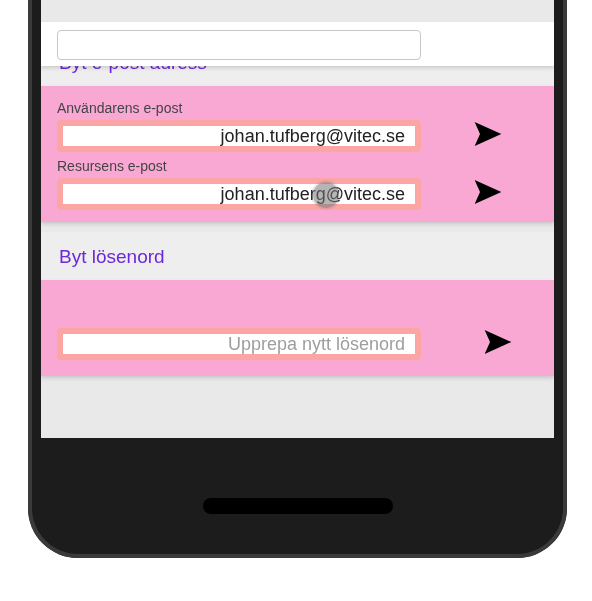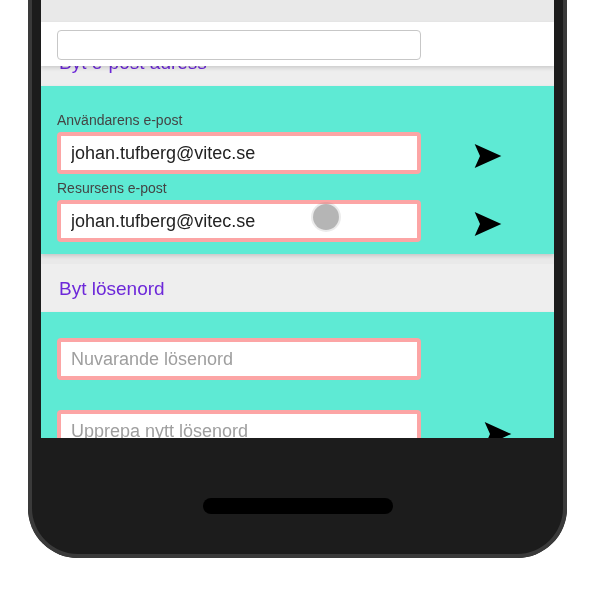--- a/index.html
+++ b/index.html
@@ -73,22 +73,22 @@
 
   .section-header {
     background: #eeeeee;
     padding: 14px 18px 12px 18px;
     font-size: 19px;
     color: #6d28d9;
     border-top: 0;
   }
 
   .card {
-    background: #5eead4;
-    padding: 20px 16px 12px 16px;
+    background: #f9a8d4;
+    padding: 8px 16px 12px 16px;
     box-shadow: 0 2px 4px rgba(0,0,0,.15);
     margin-bottom: 10px;
   }
 
   .row {
     display: flex;
     align-items: flex-end;
     gap: 22px;
     margin-top: 6px;
     position: relative;
@@ -107,28 +107,29 @@
 
   .label {
     font-size: 14px;
     color: #444;
     margin-bottom: 4px;
   }
 
   .text-input {
     width: 100%;
     box-sizing: border-box;
-    height: 42px;
-    border: 4px solid #fca5a5;
+    height: 32px;
+    border: 6px solid #fca5a5;
     border-radius: 4px;
     background: #fff;
     font-size: 18px;
     color: #222;
     padding: 4px 10px;
     font-family: inherit;
+    text-align: right;
   }
   .text-input::placeholder {
     color: #9e9e9e;
   }
 
   .send-icon svg {
     width: 32px;
     height: 32px;
     display: block;
   }
@@ -188,23 +189,20 @@
           <div class="touch-ripple" style="left:256px; top:24px;"></div>
         </div>
 
       </div>
 
       <div class="section-header">Byt lösenord</div>
 
       <div class="card" style="padding-bottom:16px;">
 
         <div class="row">
-          <div class="field">
-            <input type="password" class="text-input" placeholder="Nuvarande lösenord" style="">
-          </div>
           <div class="action"></div>
         </div>
 
         <div class="row" style="margin-top:14px;">
           <div class="action"></div>
         </div>
 
         <div class="row" style="margin-top:14px;gap:32px;">
           <div class="field">
             <input type="password" class="text-input" placeholder="Upprepa nytt lösenord" style="">

